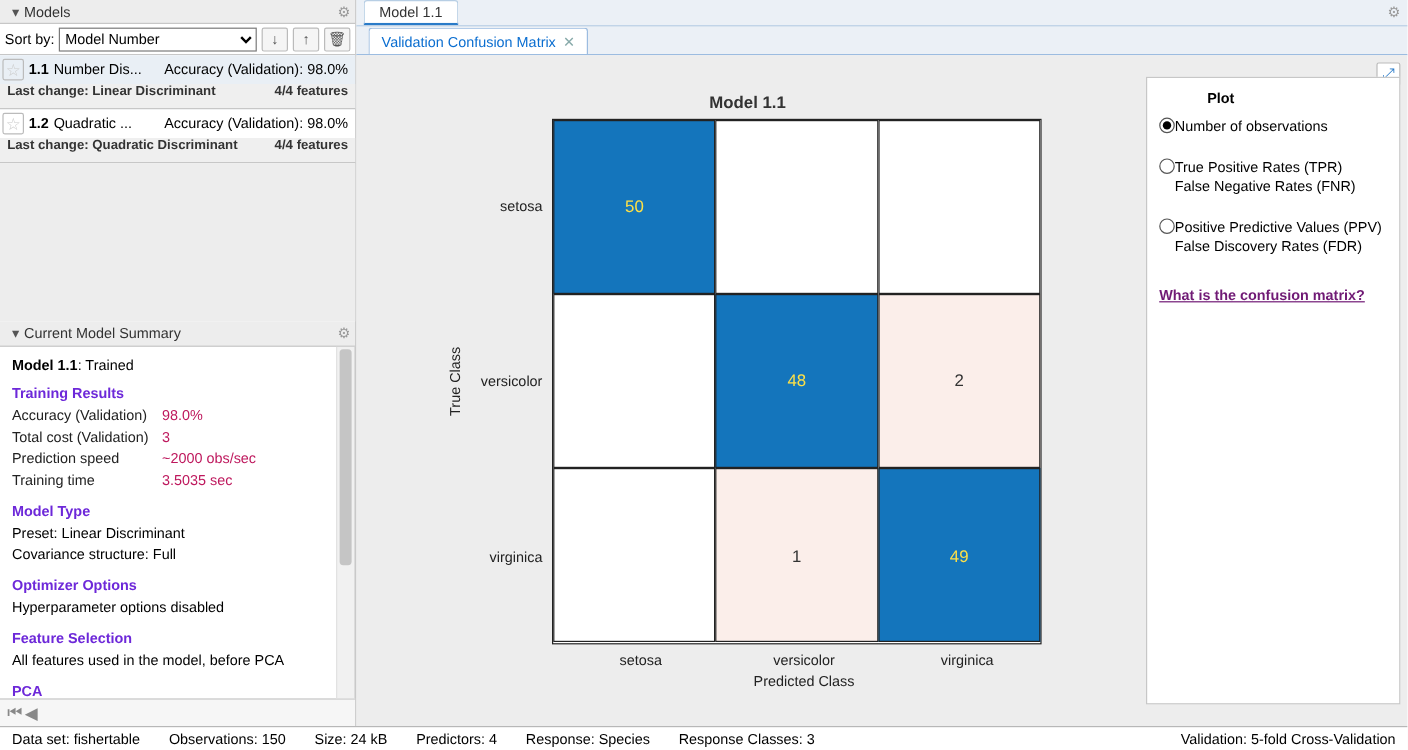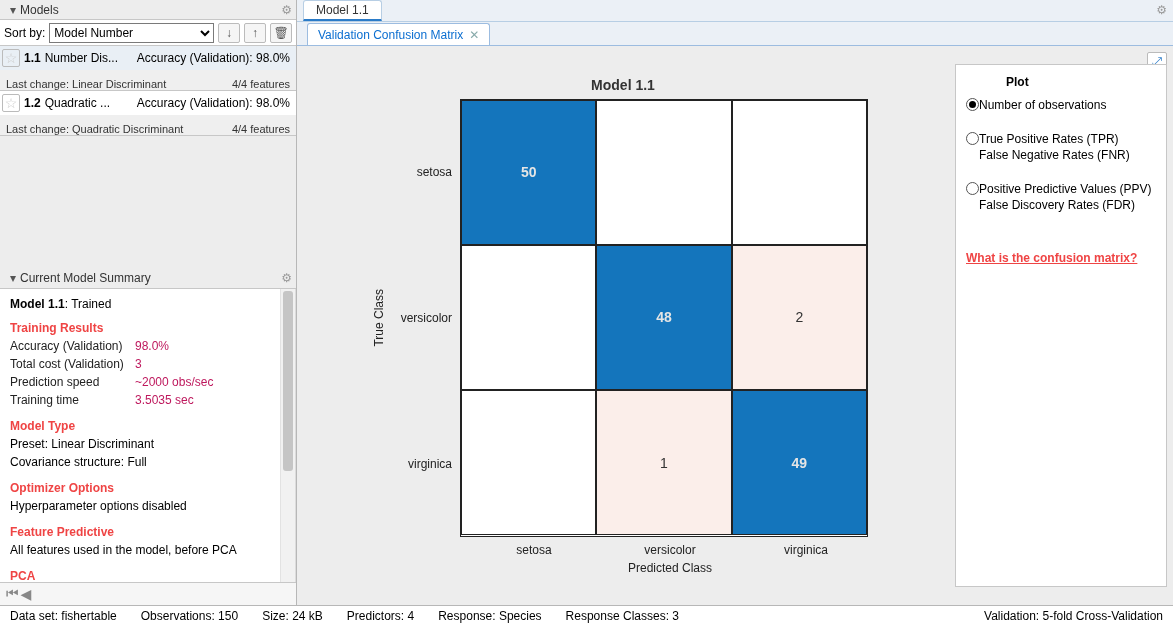--- a/index.html
+++ b/index.html
@@ -21,30 +21,30 @@
 
 
 .models-scroll { background: #fff; }
 .model-item { border-bottom: 1px solid #c7c7c7; }
 .model-item.selected { background: #e9eff5; }
 .model-row1 { display: flex; align-items: center; height: 24px; padding: 0 6px 0 2px; }
 .star { width: 18px; height: 18px; border: 1px solid #bbb; border-radius: 2px; display: inline-flex; align-items: center; justify-content: center; color: #ccc; margin-right: 4px; font-size: 14px; line-height: 1; cursor: pointer; }
 .model-num { font-weight: bold; margin-right: 4px; }
 .model-name { flex: 1; overflow: hidden; white-space: nowrap; text-overflow: ellipsis; }
 .model-acc { white-space: nowrap; }
-.model-row2 { display: flex; background: #efefef; height: 20px; align-items: flex-end; padding: 0 6px 0 6px; font-size: 11px; color: #333; }
+.model-row2 { display: flex; background: #efefef; height: 20px; align-items: flex-start; padding: 0 6px 0 6px; font-size: 11px; color: #333; font-weight: bold; }
 .model-row2 .lc { flex: 1; overflow: hidden; text-overflow: ellipsis; white-space: nowrap; }
 .model-row2 .ft { color: #333; }
 .models-scroll .filler { height: 132px; background: #ededed; }
 
 
 .summary-body { padding: 8px 10px 4px 10px; overflow: hidden; position: relative; height: 300px; border-right: 1px solid #dcdcdc; }
 .summary-head { font-size: 12px; margin-bottom: 10px; }
 .summary-head b { font-weight: bold; }
-.summary-sec-title { color: #ef4444; font-weight: bold; font-size: 12px; margin-top: 10px; margin-bottom: 2px; }
+.summary-sec-title { color: #6d28d9; font-weight: bold; font-size: 12px; margin-top: 10px; margin-bottom: 2px; }
 .kv { display: flex; font-size: 12px; line-height: 18px; }
 .kv .k { width: 125px; color: #222; }
 .kv .v { color: #be185d; }
 .desc { font-size: 12px; line-height: 18px; }
 .scroll-track { position: absolute; right: 0; top: 0; bottom: 0; width: 15px; background: #f1f1f1; border-left: 1px solid #e2e2e2; }
 .scroll-thumb { position: absolute; left: 2px; right: 2px; top: 2px; height: 180px; background: #c5c5c5; border-radius: 3px; }
 
 
 .bottom-nav { height: 24px; border-top: 1px solid #c7c7c7; background: #f6f6f6; display: flex; align-items: center; padding: 0 6px; }
 .nav-btn { color: #888; font-size: 14px; cursor: pointer; margin-right: 2px; }
@@ -63,37 +63,37 @@
 .expand-btn { position: absolute; right: 6px; top: 6px; width: 20px; height: 20px; border: 1px solid #bbb; background: #fff; border-radius: 2px; display: flex; align-items: center; justify-content: center; color: #2a7bc8; cursor: pointer; font-size: 13px; }
 
 .chart { position: relative; }
 .chart-title { font-weight: bold; font-size: 14px; color: #333; text-align: center; margin-bottom: 6px; }
 .grid-and-y { display: flex; align-items: flex-start; }
 .ylabel { writing-mode: vertical-rl; transform: rotate(180deg); align-self: center; font-size: 12px; color: #222; margin-right: 6px; }
 .yticks { display: flex; flex-direction: column; height: 438px; }
 .ytick { flex: 1; display: flex; align-items: center; justify-content: flex-end; padding-right: 8px; font-size: 12px; color: #222; width: 68px; }
 .matrix { width: 408px; height: 438px; display: grid; grid-template-columns: repeat(3, 1fr); grid-template-rows: repeat(3, 1fr); border: 1px solid #222; background: #fff; }
 .cell { border: 1px solid #222; display: flex; align-items: center; justify-content: center; font-size: 14px; }
-.cell.diag { background: #1475bc; color: #e5e5e5; font-weight: bold; }
+.cell.diag { background: #1475bc; color: #fde047; font-weight: normal; }
 .cell.off { background: #fbeeea; color: #333; font-weight: normal; }
 .cell.empty { background: #fff; }
 .xticks-row { display: flex; width: 408px; }
 .xtick { flex: 1; text-align: center; font-size: 12px; padding-top: 6px; color: #222; }
 .xlabel { text-align: center; font-size: 12px; color: #222; margin-top: 4px; }
 .under { margin-left: calc(12px + 6px + 68px + 8px); }
 
 .plot-panel { width: 212px; border: 1px solid #c7c7c7; background: #fff; margin: 18px 6px 18px 6px; padding: 10px 10px; font-size: 12px; position: relative; }
 .plot-panel h4 { font-weight: bold; margin-bottom: 8px; font-size: 12px; margin-left: 40px; }
 .radio-opt { display: flex; align-items: flex-start; gap: 0; margin-bottom: 10px; cursor: pointer; }
 .radio-dot { width: 13px; height: 13px; border: 1px solid #555; border-radius: 50%; display: inline-flex; align-items: center; justify-content: center; flex-shrink: 0; margin-top: 1px; background: #fff; }
 .radio-dot.on::after { content: ""; width: 7px; height: 7px; background: #000; border-radius: 50%; }
 .radio-label { line-height: 16px; }
 .radio-label .sub { display: block; }
 .radio-group-tall { margin-top: 18px; }
-.link { color: #ef4444; text-decoration: underline; font-weight: bold; cursor: pointer; margin-top: 28px; display: inline-block; }
+.link { color: #701a75; text-decoration: underline; font-weight: bold; cursor: pointer; margin-top: 16px; display: inline-block; }
 
 .statusbar { height: 20px; border-top: 1px solid #b7b7b7; background: #fff; display: flex; align-items: center; padding: 0 10px; font-size: 12px; color: #000000; gap: 24px; }
 .statusbar .sb-right { margin-left: auto; }
 </style>
 </head>
 <body>
 
 <div class="app">
   <div class="left">
 
@@ -166,21 +166,21 @@
           <span class="v">3.5035 sec</span>
         </div>
 
       <div class="summary-sec-title">Model Type</div>
       <div class="desc">Preset: Linear Discriminant</div>
       <div class="desc">Covariance structure: Full</div>
 
       <div class="summary-sec-title">Optimizer Options</div>
       <div class="desc">Hyperparameter options disabled</div>
 
-      <div class="summary-sec-title">Feature Predictive</div>
+      <div class="summary-sec-title">Feature Selection</div>
       <div class="desc">All features used in the model, before PCA</div>
 
       <div class="summary-sec-title">PCA</div>
 
       <div class="scroll-track">
           <div class="scroll-thumb"></div>
         </div>
     </div>
 
     <div class="bottom-nav">

